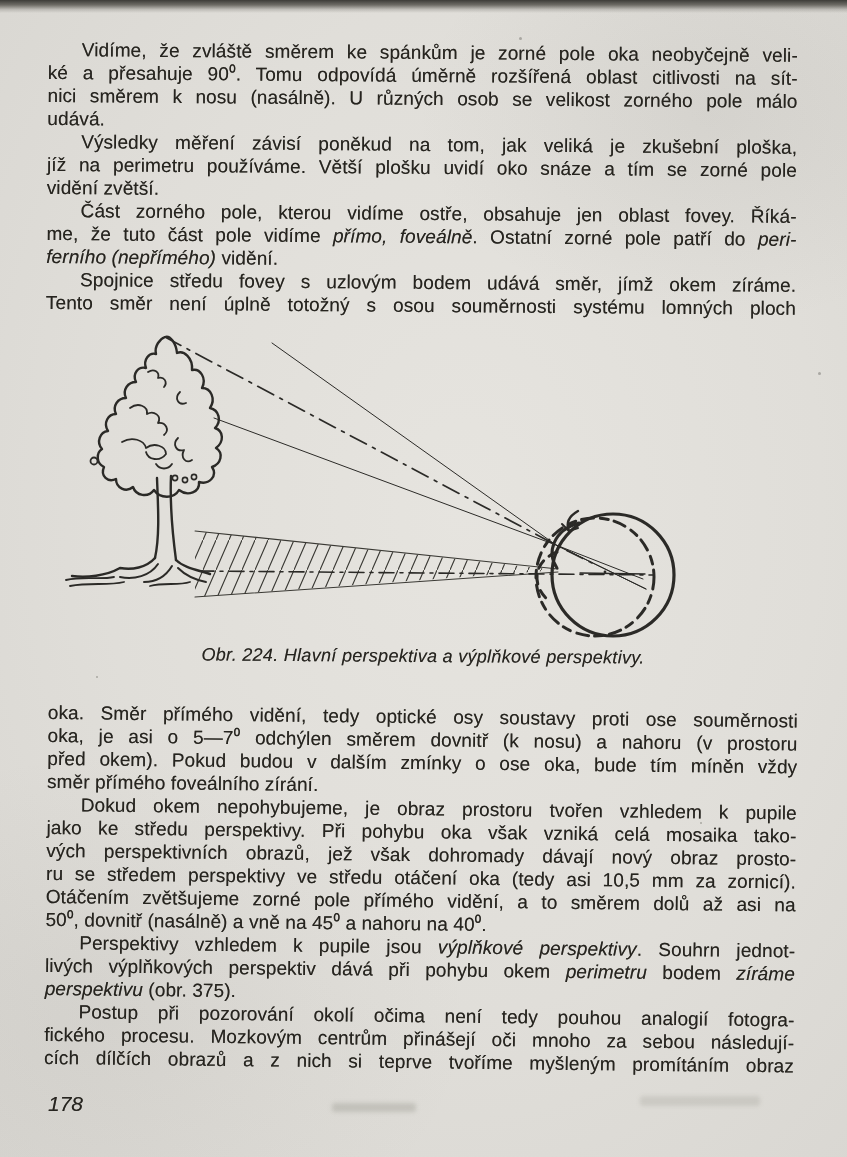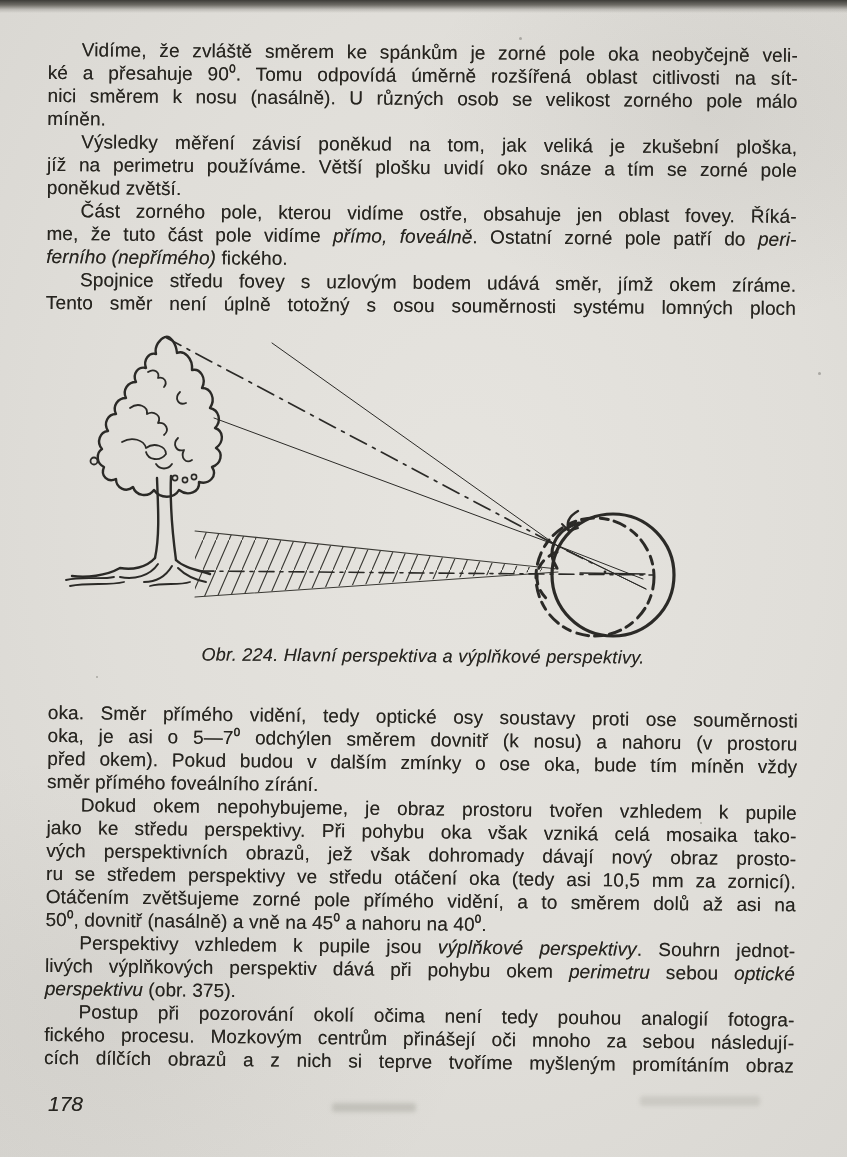--- a/index.html
+++ b/index.html
@@ -49,31 +49,31 @@
   <div class="edge-top"></div>
   <div class="edge-top-corner"></div>
   <div class="edge-right-light"></div>
   <div class="edge-right"></div>
 
   <div class="textblock tb-top">
       <div class="para">
         <div class="line indent"><span>Vidíme, že zvláště směrem ke spánkům je zorné pole oka neobyčejně veli-</span></div>
         <div class="line"><span>ké a přesahuje 90⁰. Tomu odpovídá úměrně rozšířená oblast citlivosti na sít-</span></div>
         <div class="line"><span>nici směrem k nosu (nasálně). U různých osob se velikost zorného pole málo</span></div>
-        <div class="line last"><span>míněn.</span></div>
+        <div class="line last"><span>udává.</span></div>
       </div>
       <div class="para">
         <div class="line indent"><span>Výsledky měření závisí poněkud na tom, jak veliká je zkušební ploška,</span></div>
         <div class="line"><span>jíž na perimetru používáme. Větší plošku uvidí oko snáze a tím se zorné pole</span></div>
-        <div class="line last"><span>poněkud zvětší.</span></div>
+        <div class="line last"><span>vidění zvětší.</span></div>
       </div>
       <div class="para">
         <div class="line indent"><span>Část zorného pole, kterou vidíme ostře, obsahuje jen oblast fovey. Říká-</span></div>
         <div class="line"><span>me, že tuto část pole vidíme </span><span class="it">přímo, foveálně</span><span>. Ostatní zorné pole patří do </span><span class="it">peri-</span></div>
-        <div class="line last"><span class="it">ferního (nepřímého)</span><span> fického.</span></div>
+        <div class="line last"><span class="it">ferního (nepřímého)</span><span> vidění.</span></div>
       </div>
       <div class="para">
         <div class="line indent"><span>Spojnice středu fovey s uzlovým bodem udává směr, jímž okem zíráme.</span></div>
         <div class="line"><span>Tento směr není úplně totožný s osou souměrnosti systému lomných ploch</span></div>
       </div>
     </div>
 
   <svg class="figure" viewBox="0 0 640 315" fill="none" stroke-linecap="round" stroke-linejoin="round">
     <defs>
       <pattern id="hatch" width="13" height="30" patternUnits="userSpaceOnUse">
@@ -151,21 +151,21 @@
       <div class="para">
         <div class="line indent"><span>Dokud okem nepohybujeme, je obraz prostoru tvořen vzhledem k pupile</span></div>
         <div class="line"><span>jako ke středu perspektivy. Při pohybu oka však vzniká celá mosaika tako-</span></div>
         <div class="line"><span>vých perspektivních obrazů, jež však dohromady dávají nový obraz prosto-</span></div>
         <div class="line"><span>ru se středem perspektivy ve středu otáčení oka (tedy asi 10,5 mm za zornicí).</span></div>
         <div class="line"><span>Otáčením zvětšujeme zorné pole přímého vidění, a to směrem dolů až asi na</span></div>
         <div class="line last"><span>50⁰, dovnitř (nasálně) a vně na 45⁰ a nahoru na 40⁰.</span></div>
       </div>
       <div class="para">
         <div class="line indent"><span>Perspektivy vzhledem k pupile jsou </span><span class="it">výplňkové perspektivy</span><span>. Souhrn jednot-</span></div>
-        <div class="line"><span>livých výplňkových perspektiv dává při pohybu okem </span><span class="it">perimetru</span><span> sebou </span><span class="it">optické</span></div>
+        <div class="line"><span>livých výplňkových perspektiv dává při pohybu okem </span><span class="it">perimetru</span><span> bodem </span><span class="it">zíráme</span></div>
         <div class="line last"><span class="it">perspektivu</span><span> (obr. 375).</span></div>
       </div>
       <div class="para">
         <div class="line indent"><span>Postup při pozorování okolí očima není tedy pouhou analogií fotogra-</span></div>
         <div class="line"><span>fického procesu. Mozkovým centrům přinášejí oči mnoho za sebou následují-</span></div>
         <div class="line"><span>cích dílčích obrazů a z nich si teprve tvoříme myšleným promítáním obraz</span></div>
       </div>
     </div>
 
   <div class="pagenum">178</div>

